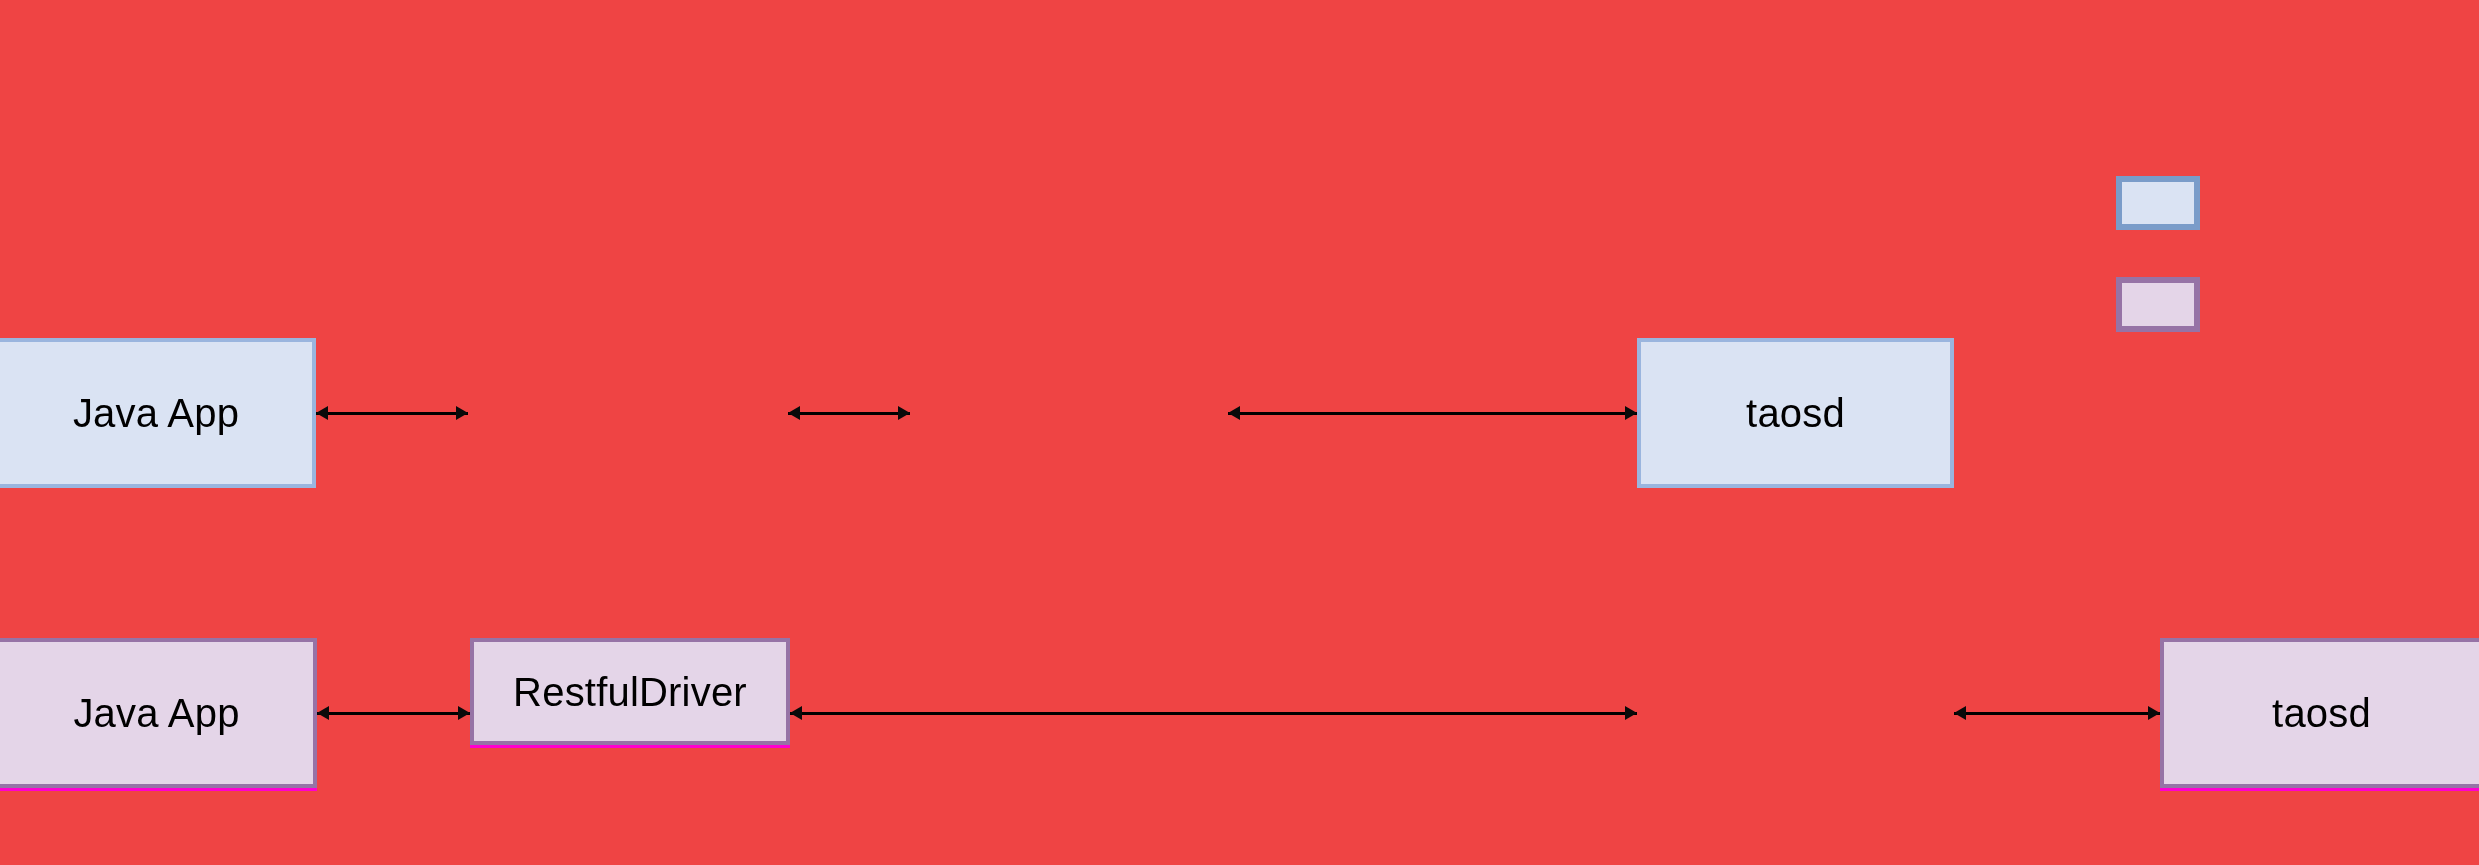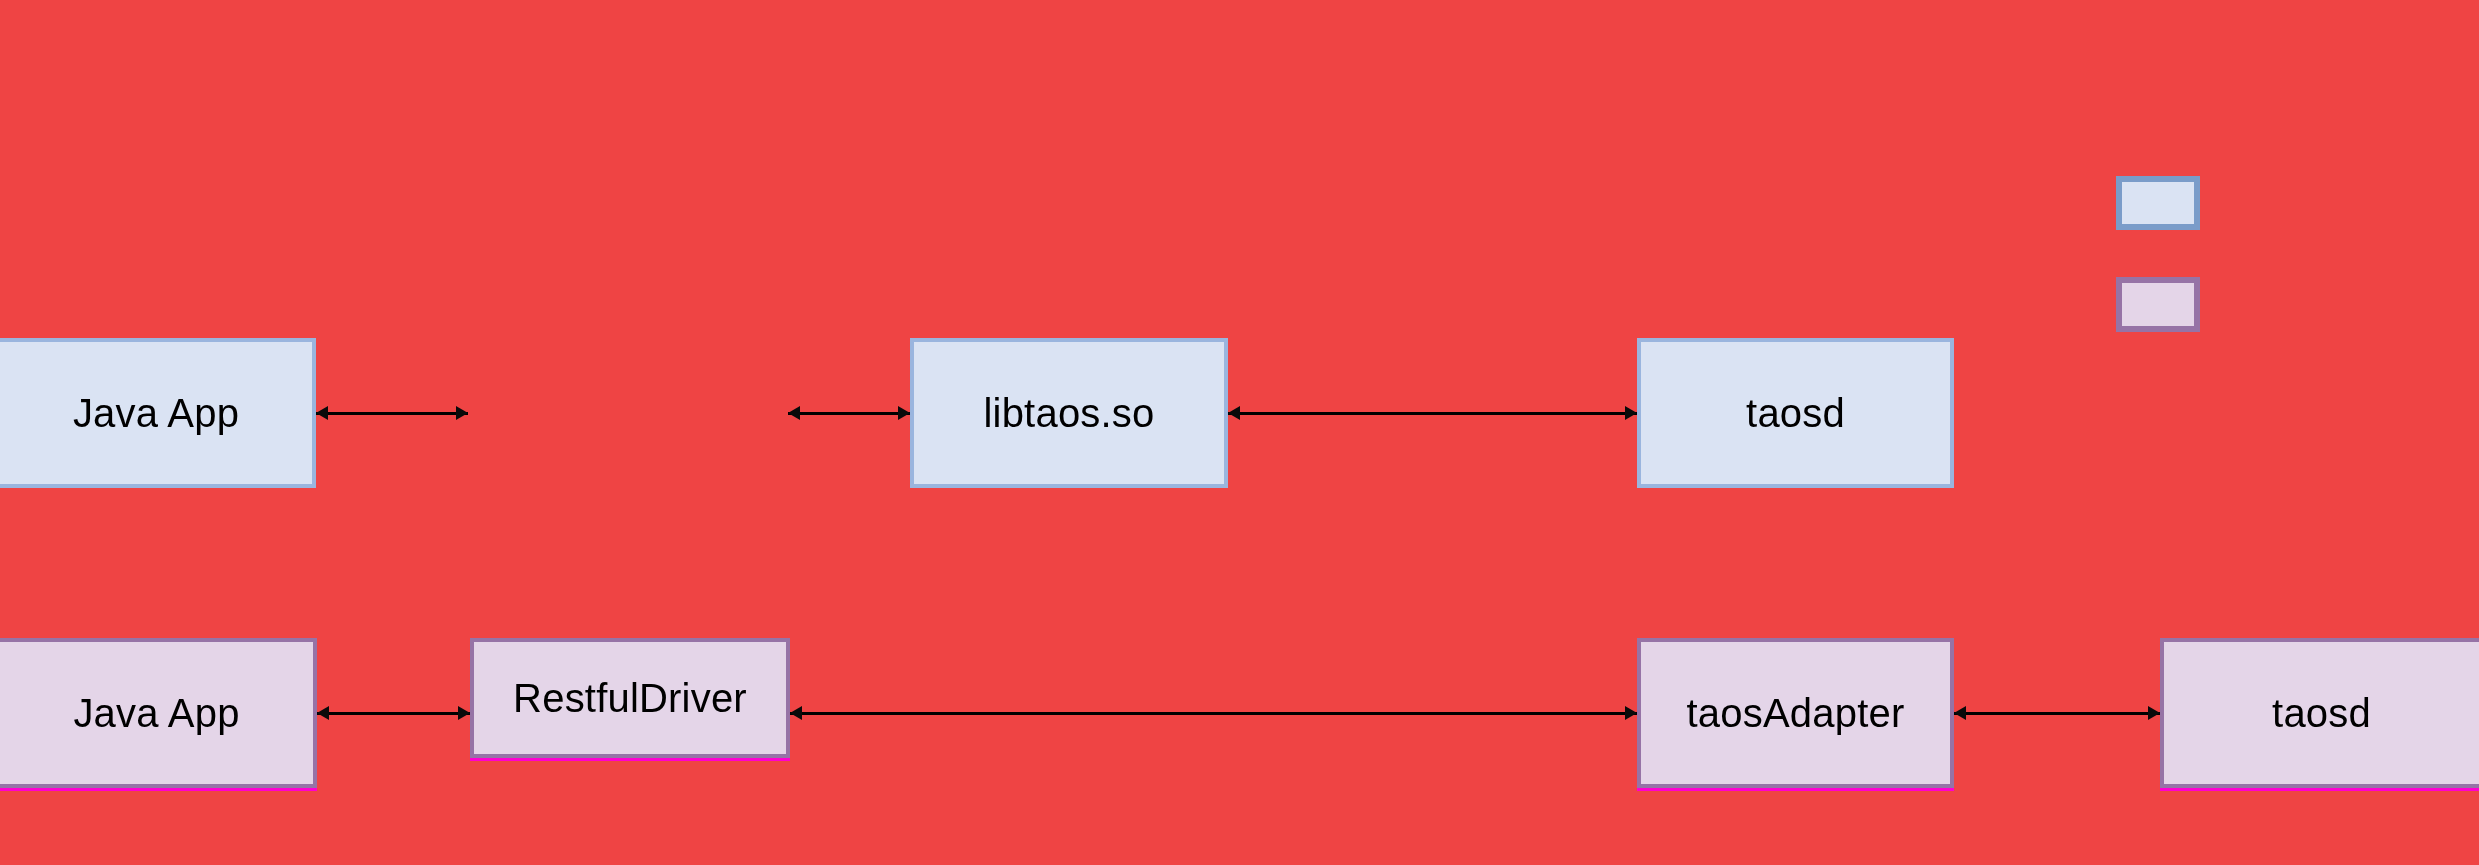--- a/index.html
+++ b/index.html
@@ -109,34 +109,28 @@
     <div class="arrowhead left" style="left: 317px; top: 706px;"></div>
     <div class="edge" style="left: 790px; top: 712px; width: 847px;"></div>
     <div class="arrowhead" style="left: 1625px; top: 706px;"></div>
     <div class="arrowhead left" style="left: 790px; top: 706px;"></div>
     <div class="edge" style="left: 1954px; top: 712px; width: 206px;"></div>
     <div class="arrowhead" style="left: 2148px; top: 706px;"></div>
     <div class="arrowhead left" style="left: 1954px; top: 706px;"></div>
     <div class="node blue" style="left: -4px; top: 338px; width: 320px; height: 150px;">
       <span class="node-label">Java App</span>
     </div>
-    <div class="node blue" style="left: 910px; top: 338px; width: 318px; height: 150px;">
-      <span class="node-label">libtaos.so</span>
-    </div>
     <div class="node blue" style="left: 1637px; top: 338px; width: 317px; height: 150px;">
       <span class="node-label">taosd</span>
     </div>
     <div class="node pink" style="left: -4px; top: 638px; width: 321px; height: 150px;">
       <span class="node-label">Java App</span>
     </div>
-    <div class="node pink" style="left: 470px; top: 638px; width: 320px; height: 120px; text-align: center;">
+    <div class="node pink" style="left: 470px; top: 638px; width: 320px; height: 107px; text-align: center;">
       <span class="node-label">RestfulDriver</span>
-    </div>
-    <div class="node pink" style="left: 1637px; top: 638px; width: 317px; height: 150px;">
-      <span class="node-label">taosAdapter</span>
     </div>
     <div class="node pink" style="left: 2160px; top: 638px; width: 323px; height: 150px;">
       <span class="node-label">taosd</span>
     </div>
     <div class="legend-swatch blue" style="left: 2116px; top: 176px; width: 84px; height: 54px;"></div>
     <div class="legend-label" style="left: 2216px; top: 188px;"></div>
     <div class="legend-swatch pink" style="left: 2116px; top: 277px; width: 84px; height: 55px;"></div>
     <div class="legend-label" style="left: 2216px; top: 289px;"></div>
   </div>
 

